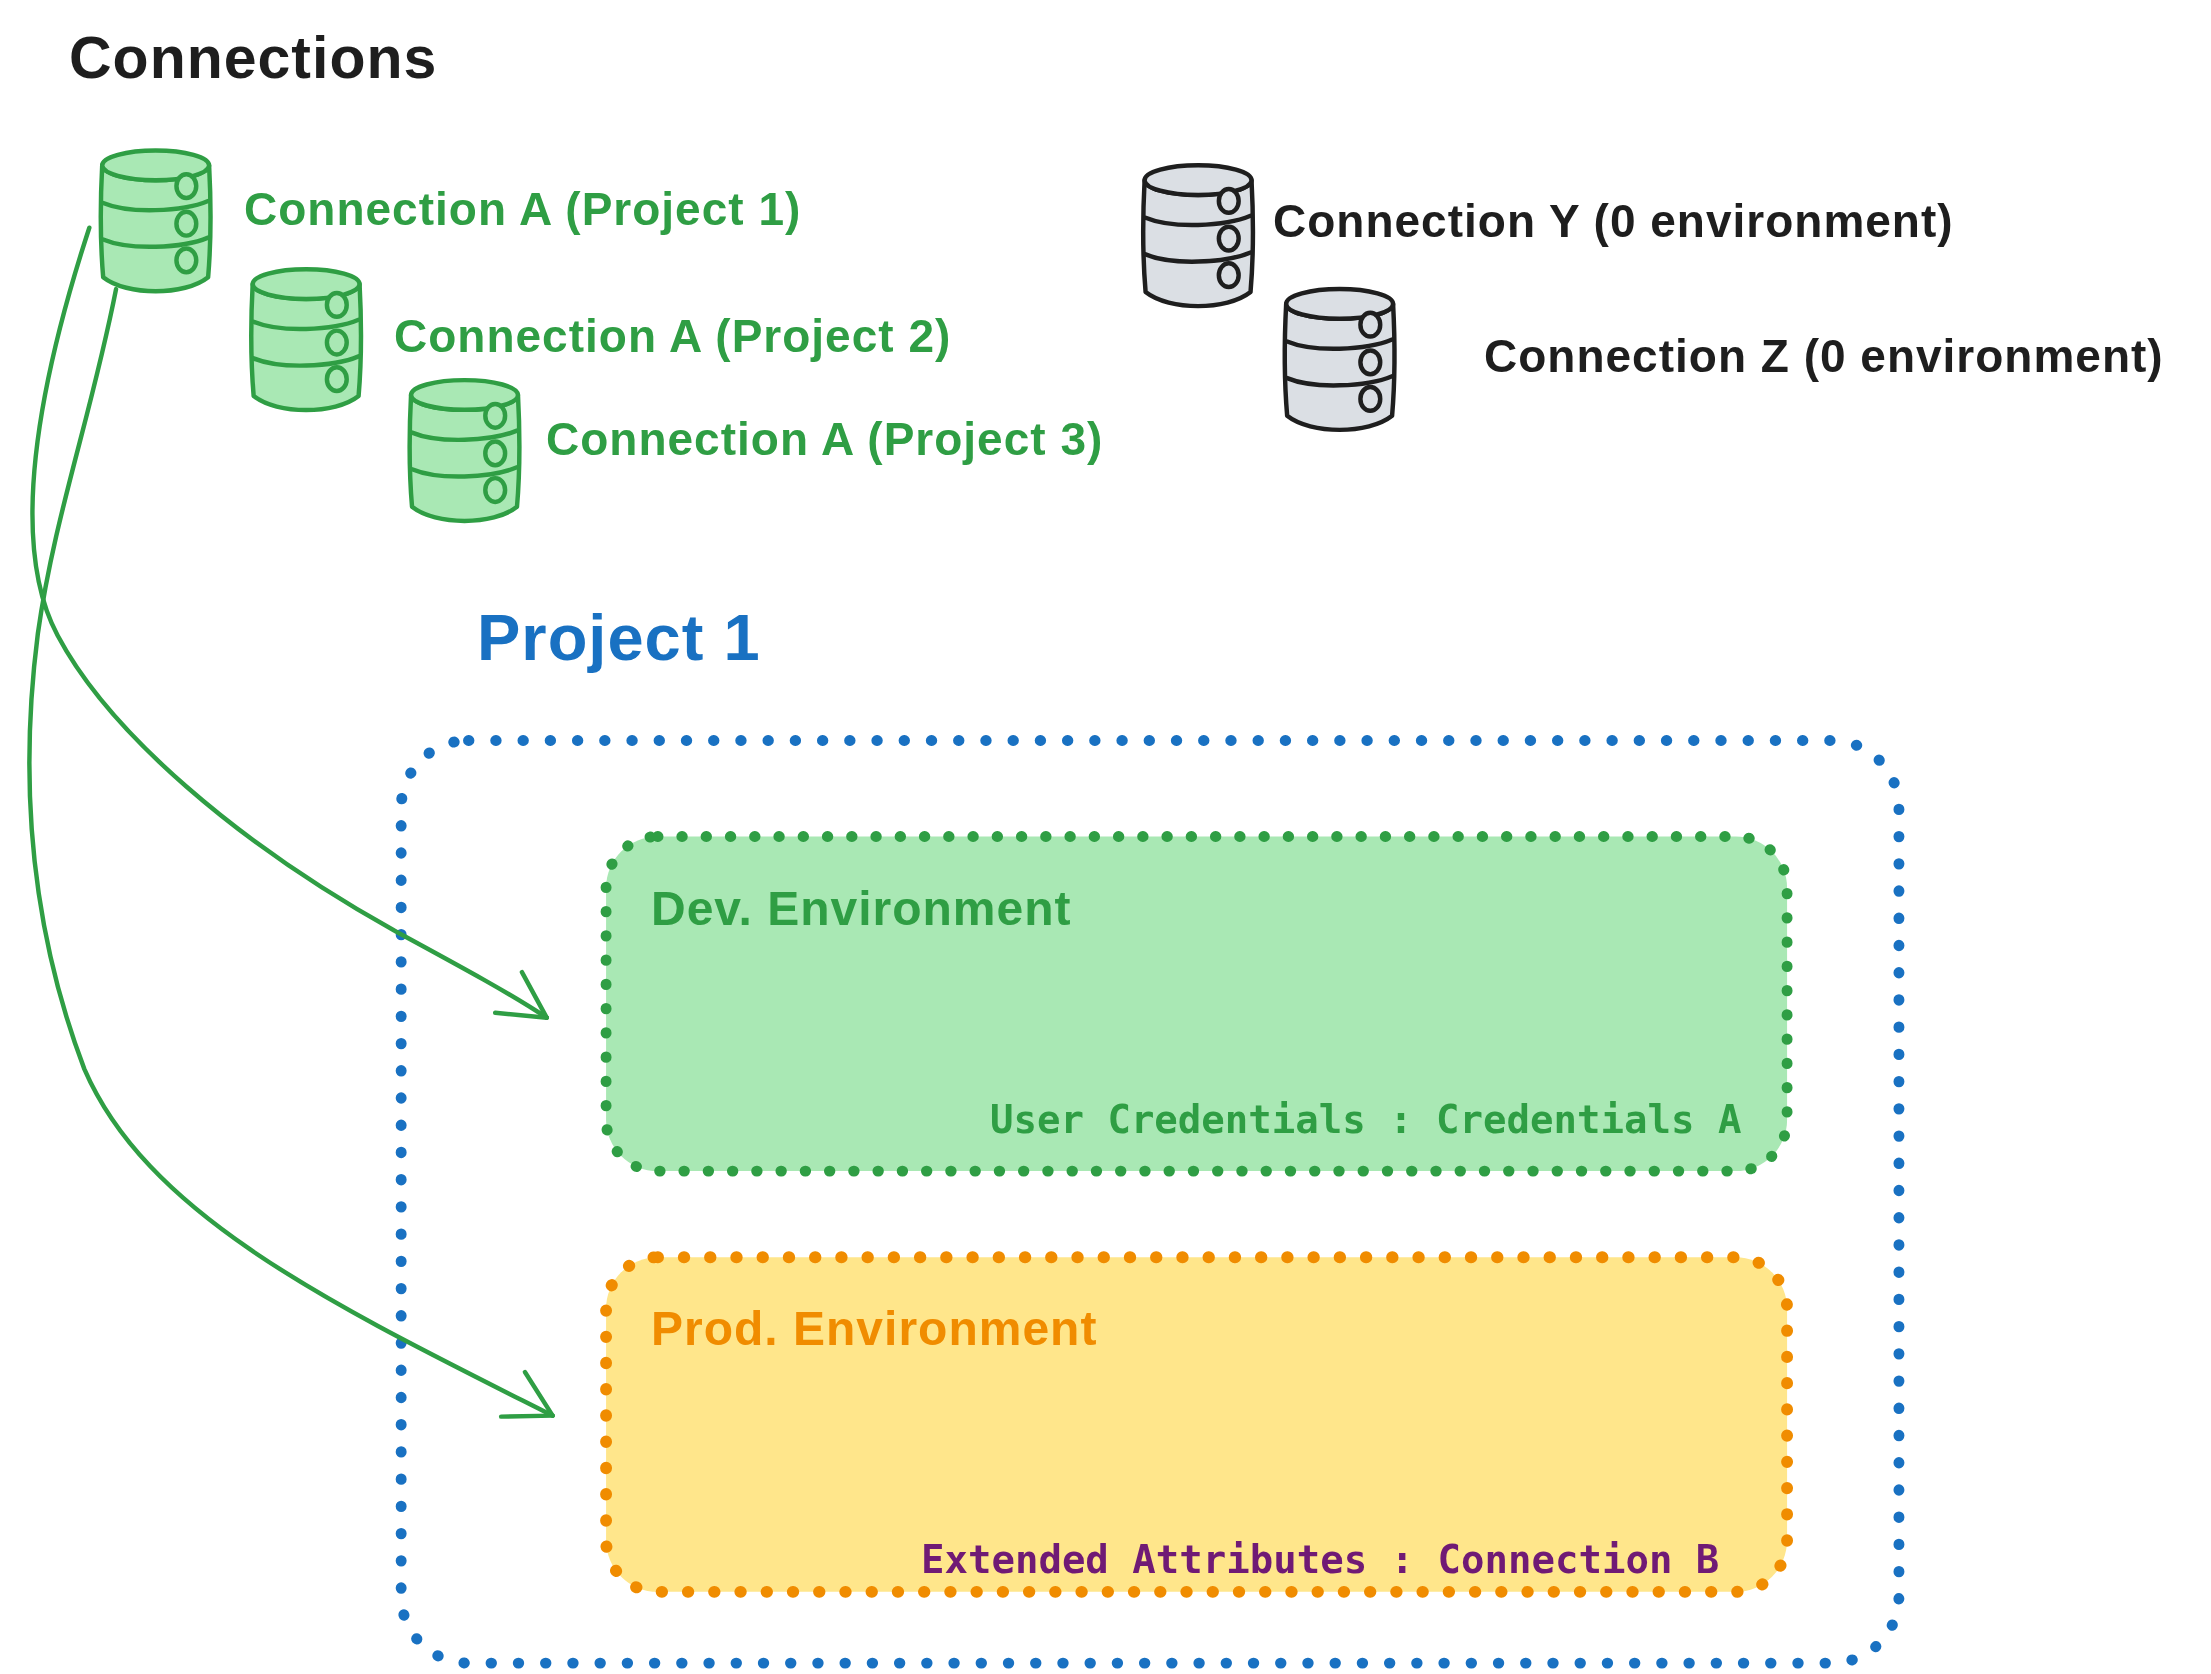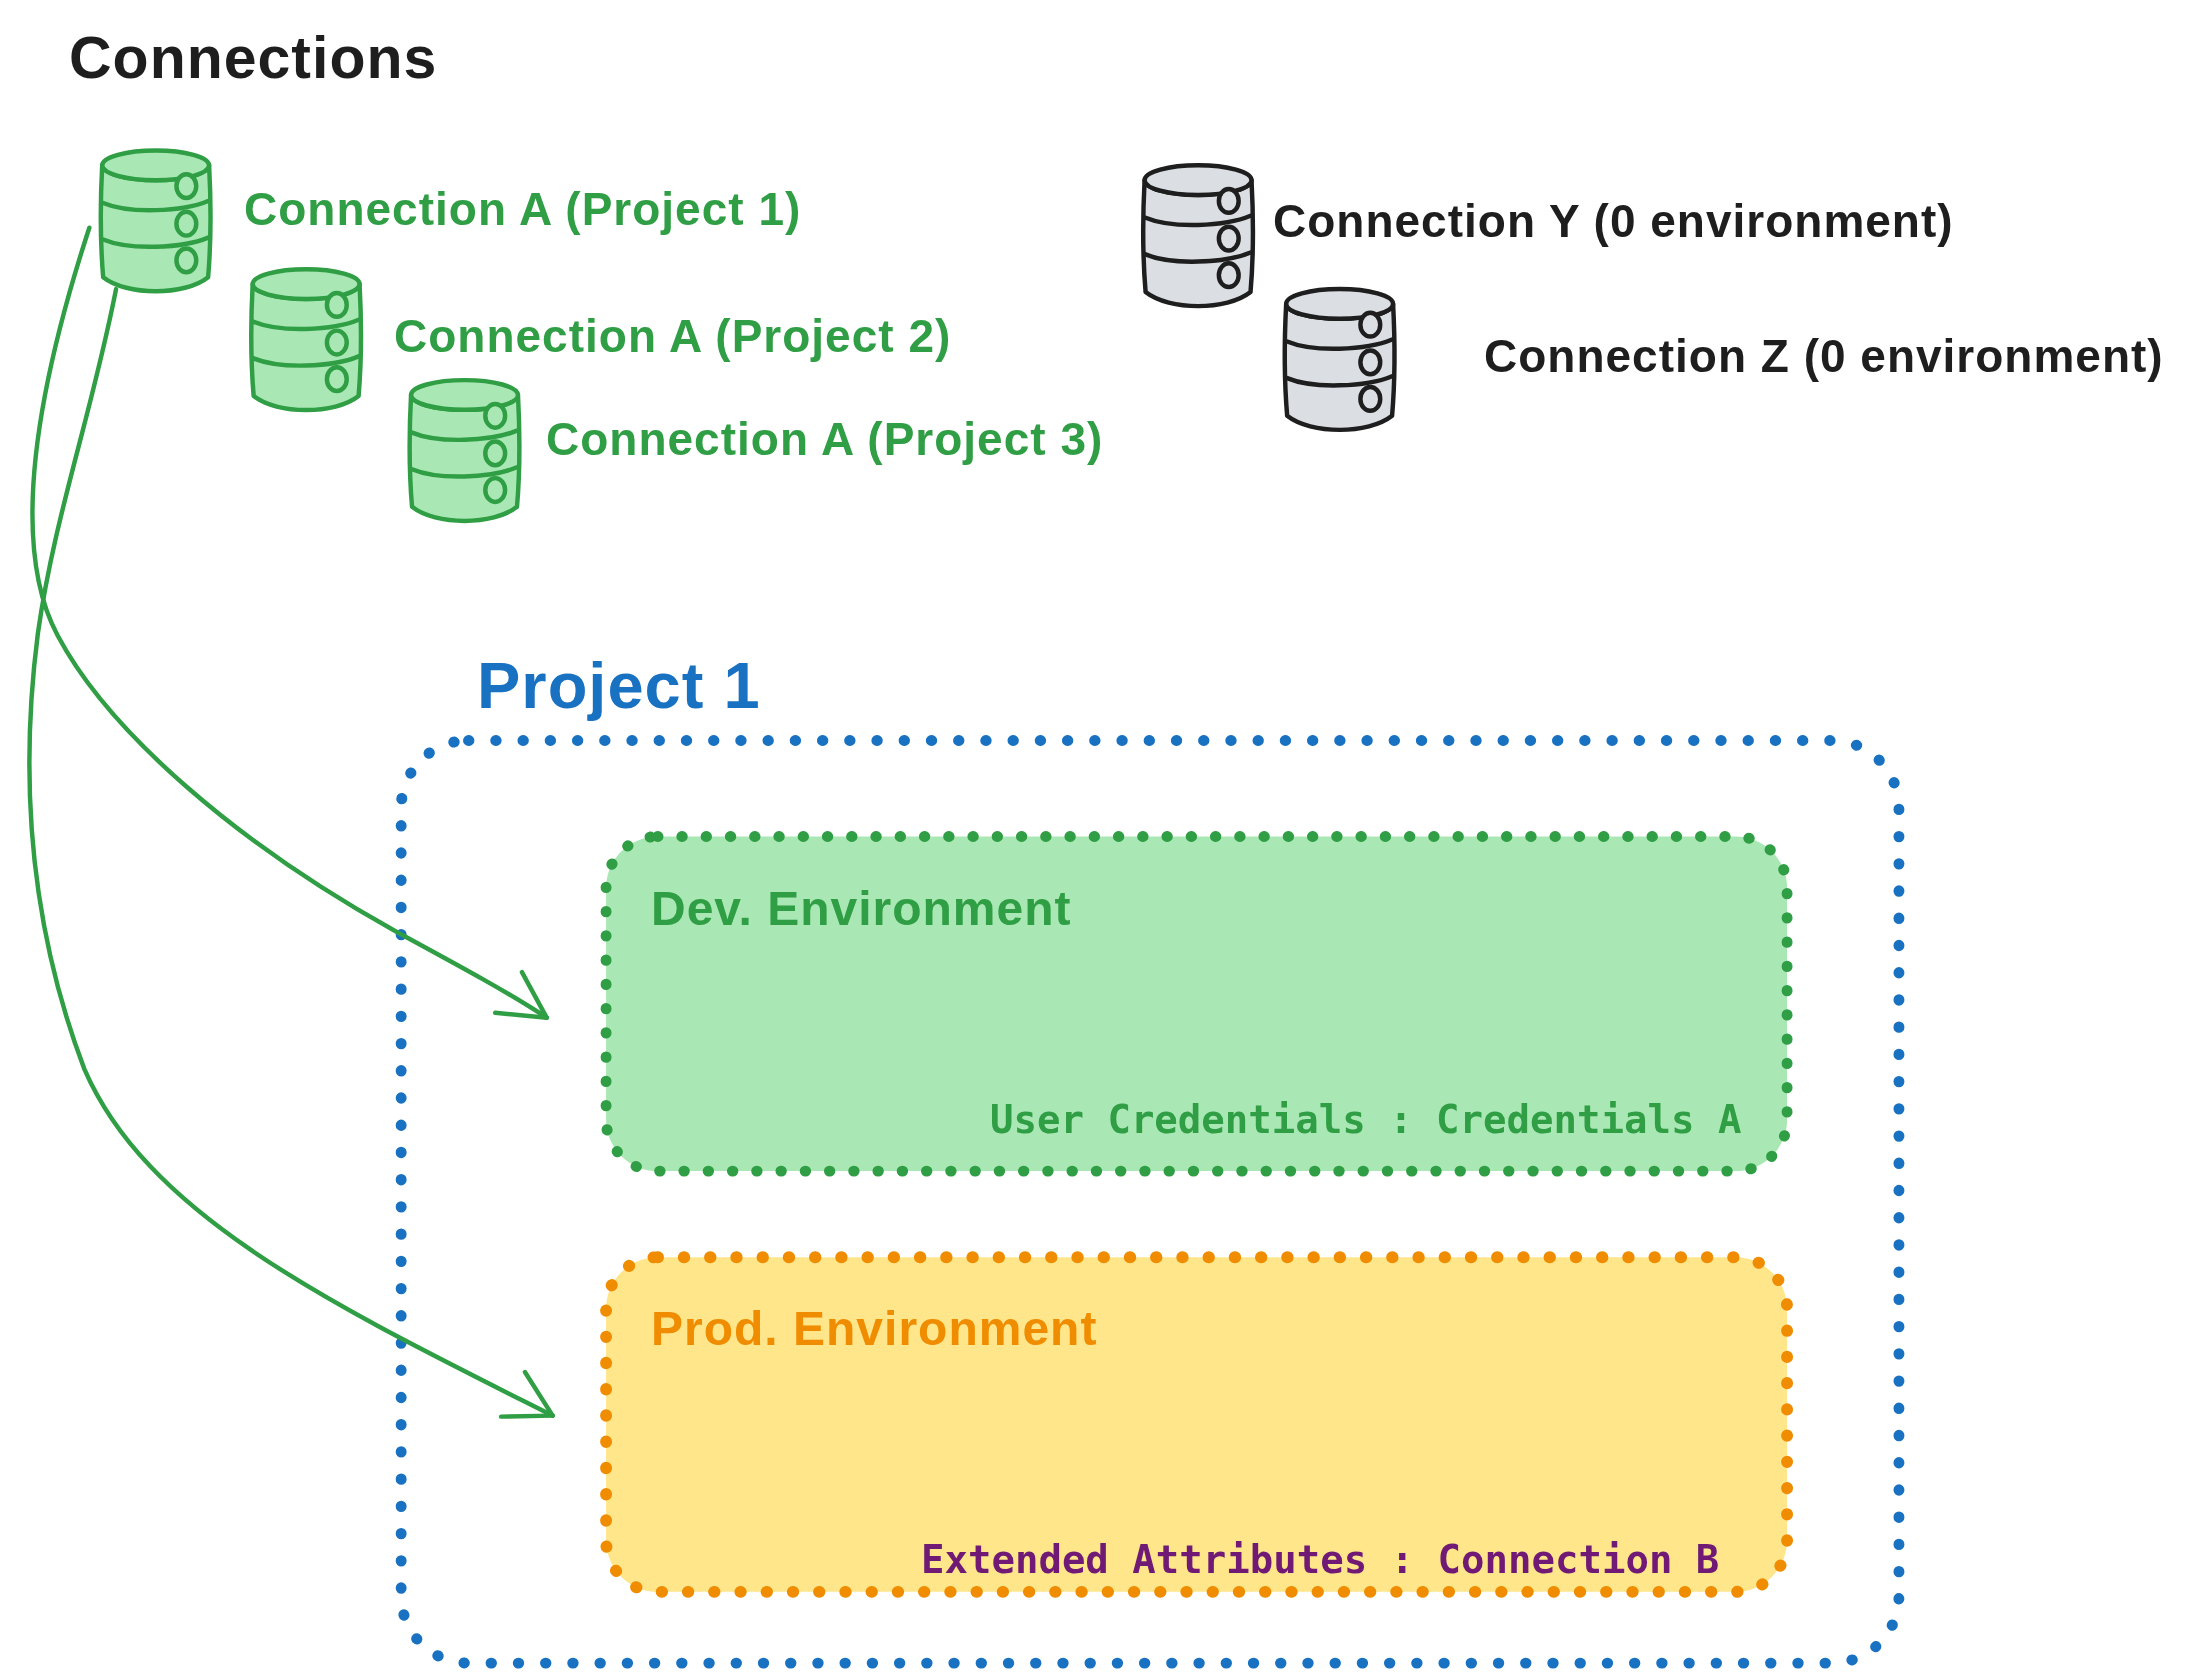--- a/index.html
+++ b/index.html
@@ -12,21 +12,21 @@
   .txt{position:absolute;white-space:nowrap;line-height:1.1;}
   .hand{font-weight:700;}
   .title{left:69px;top:26px;font-size:59px;color:#1e1e1e;letter-spacing:1px;}
   .lblA{font-size:46px;color:#2f9e44;letter-spacing:1px;}
   .lblA1{left:244px;top:184px;}
   .lblA2{left:394px;top:311px;}
   .lblA3{left:546px;top:414px;}
   .lblGray{font-size:46px;color:#1e1e1e;letter-spacing:1px;}
   .lblY{left:1273px;top:196px;}
   .lblZ{left:1484px;top:319px;margin-top:12px;}
-  .projTitle{left:477px;top:602px;font-size:65px;color:#1971c2;letter-spacing:1px;margin-top:48px;}
+  .projTitle{left:477px;top:602px;font-size:65px;color:#1971c2;letter-spacing:1px;}
   .envTitle{font-size:48px;letter-spacing:1px;}
   .devTitle{left:651px;top:883px;color:#2f9e44;}
   .prodTitle{left:651px;top:1303px;color:#f08c00;}
   .mono{font-family:"DejaVu Sans Mono", monospace;font-weight:700;font-size:39px;}
   .devCred{left:990px;top:1099px;color:#2f9e44;}
   .prodLine1{left:921px;top:1539px;color:#701a75;}
   .prodLine2{left:927px;top:1503px;color:#e03131;}
 </style>
 </head>
 <body>

